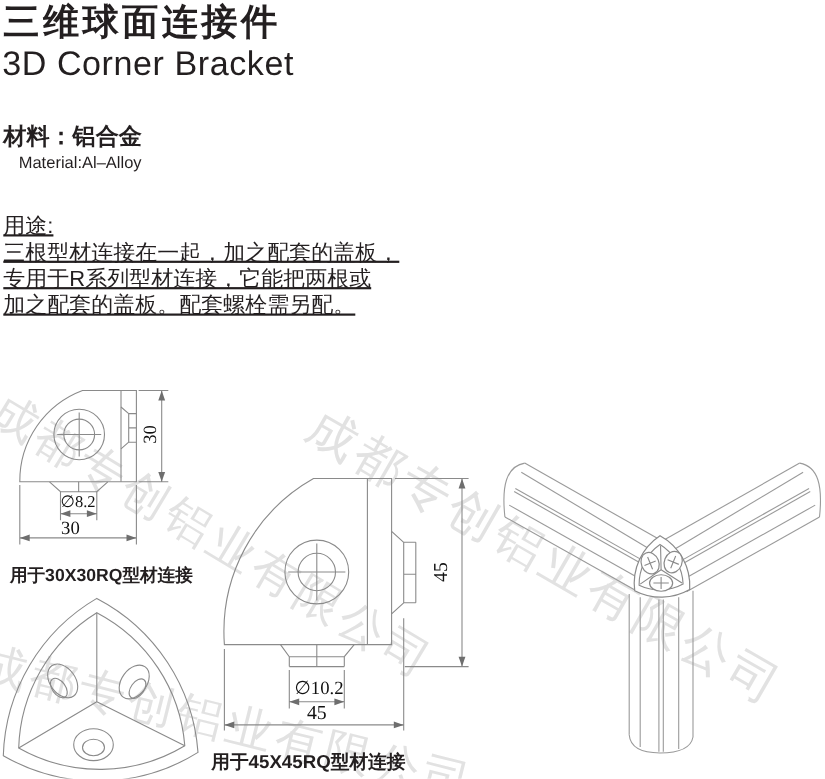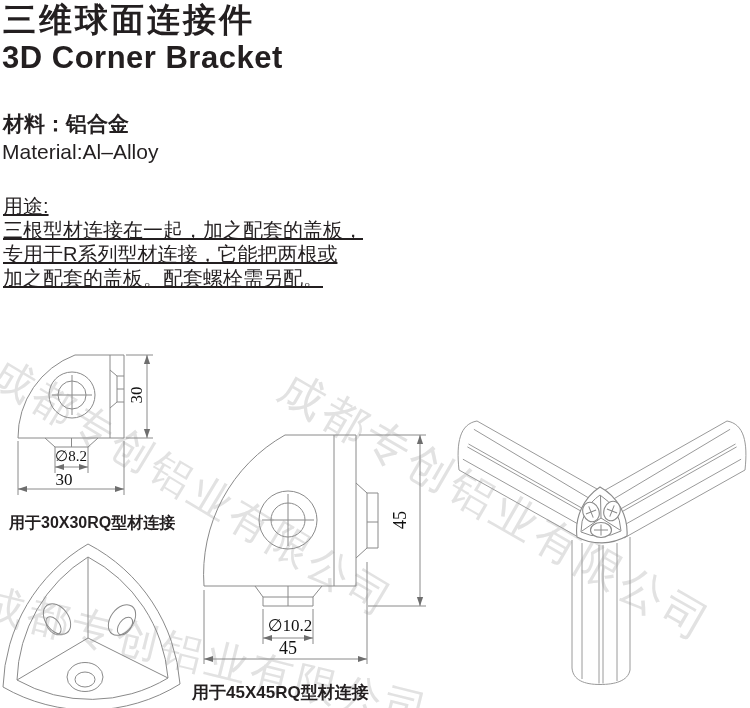--- a/index.html
+++ b/index.html
@@ -10,24 +10,24 @@
   }
   #page{position:relative;width:750px;height:504px;background:#fff;}
 
   
   .title-zh{
     position:absolute;left:3px;top:-2px;
     font-size:33px;font-weight:bold;letter-spacing:3px;white-space:nowrap;
   }
   .title-en{
     position:absolute;left:2px;top:40px;
-    font-size:31px;font-weight:bold;letter-spacing:0.5px;white-space:nowrap;
+    font-size:31px;font-weight:normal;letter-spacing:0.5px;white-space:nowrap;
   }
   .mat-zh{position:absolute;left:3px;top:110px;font-size:21px;font-weight:700;white-space:nowrap;}
-  .mat-en{position:absolute;left:2px;top:140px;font-size:21px;white-space:nowrap;}
+  .mat-en{position:absolute;left:17px;top:140px;font-size:15px;white-space:nowrap;}
   .usage{position:absolute;left:3px;top:194px;font-size:20px;line-height:24px;white-space:nowrap;text-decoration:underline;}
 
   
   .wm{
     position:absolute;white-space:nowrap;z-index:1;
     font-size:42px;letter-spacing:4px;color:#e2e2e2;
     transform-origin:left top;
   }
   .wm-a{left:10px;top:345px;transform:rotate(31deg);}
   .wm-b{left:298px;top:358px;font-size:45px;transform:rotate(30deg);}

